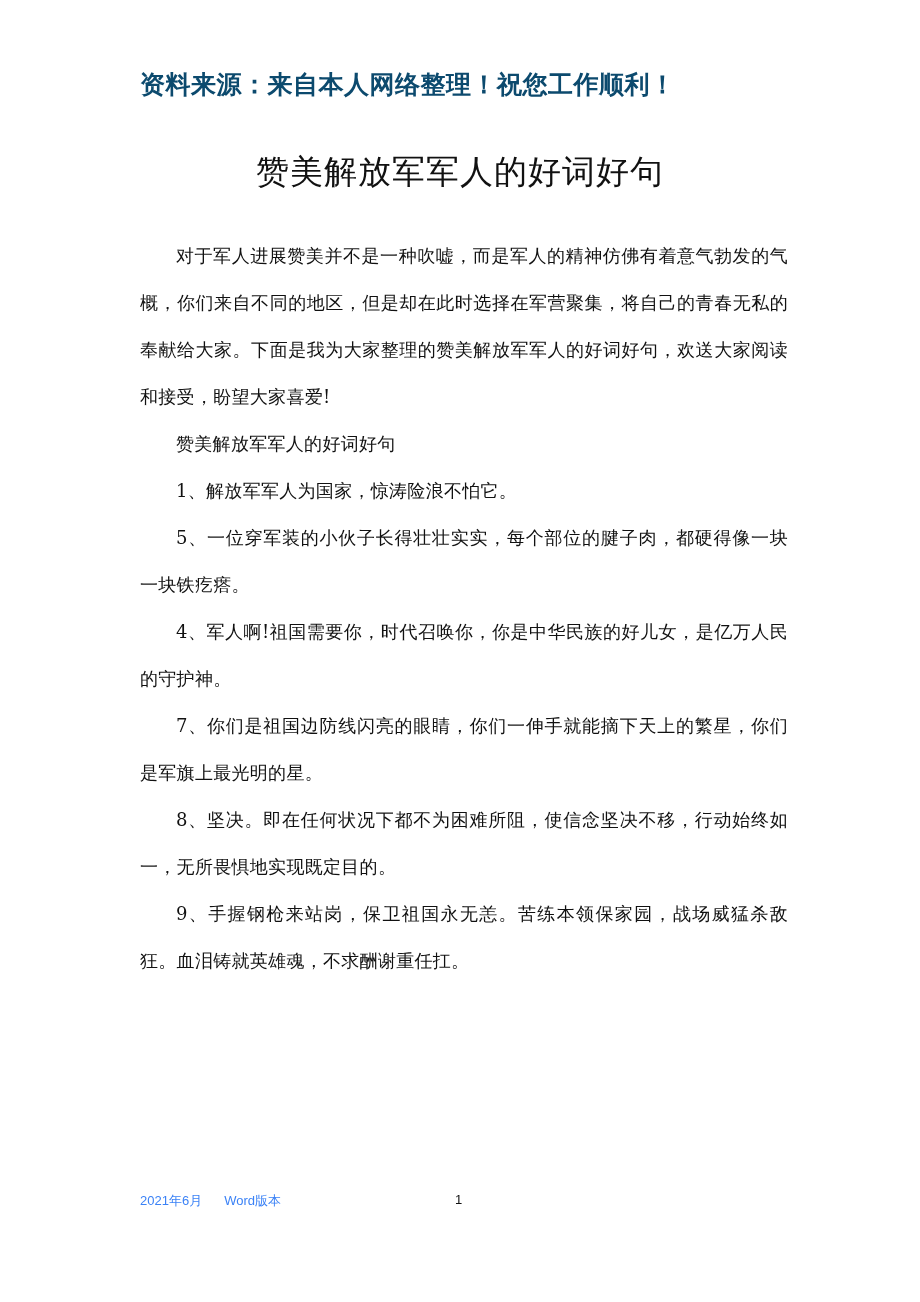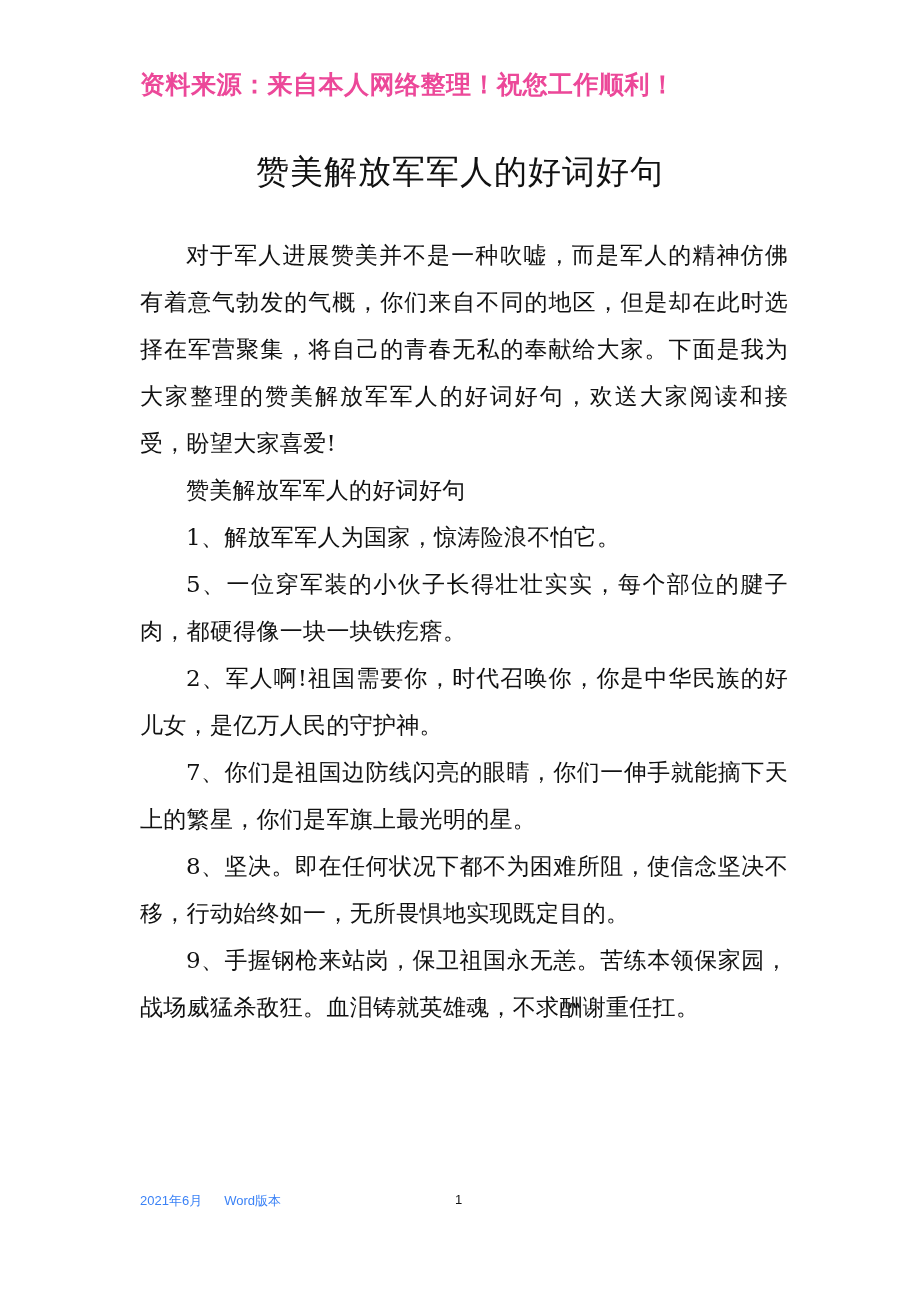--- a/index.html
+++ b/index.html
@@ -15,41 +15,41 @@
       font-family: "DejaVu Serif", "Liberation Serif", serif;
       color: #111111;
     }
     .header-note {
       position: absolute;
       left: 140px;
       top: 68px;
       font-family: "DejaVu Sans", "Liberation Sans", sans-serif;
       font-size: 25px;
       font-weight: bold;
-      color: #ec4899;
+      color: #0c4a6e;
       letter-spacing: 0.5px;
       white-space: nowrap;
     }
     .title {
       position: absolute;
       left: 0;
       width: 920px;
       top: 150px;
       text-align: center;
       font-family: "DejaVu Sans", "Liberation Sans", sans-serif;
       font-size: 33px;
       color: #111111;
       letter-spacing: 1px;
     }
     .body-text {
       position: absolute;
       left: 140px;
       top: 232px;
       width: 648px;
-      font-size: 23px;
+      font-size: 18px;
       line-height: 47px;
     }
     .para {
       margin: 0;
       text-indent: 2em;
       text-align: justify;
       text-align-last: left;
       letter-spacing: 0.3px;
     }
     .footer {
@@ -76,21 +76,21 @@
 
 <div class="header-note">资料来源：来自本人网络整理！祝您工作顺利！</div>
 
 <div class="title">赞美解放军军人的好词好句</div>
 
 <div class="body-text">
   <p class="para">对于军人进展赞美并不是一种吹嘘，而是军人的精神仿佛有着意气勃发的气概，你们来自不同的地区，但是却在此时选择在军营聚集，将自己的青春无私的奉献给大家。下面是我为大家整理的赞美解放军军人的好词好句，欢送大家阅读和接受，盼望大家喜爱!</p>
   <p class="para">赞美解放军军人的好词好句</p>
   <p class="para">1、解放军军人为国家，惊涛险浪不怕它。</p>
   <p class="para">5、一位穿军装的小伙子长得壮壮实实，每个部位的腱子肉，都硬得像一块一块铁疙瘩。</p>
-  <p class="para">2、军人啊!祖国需要你，时代召唤你，你是中华民族的好儿女，是亿万人民的守护神。</p>
+  <p class="para">4、军人啊!祖国需要你，时代召唤你，你是中华民族的好儿女，是亿万人民的守护神。</p>
   <p class="para">7、你们是祖国边防线闪亮的眼睛，你们一伸手就能摘下天上的繁星，你们是军旗上最光明的星。</p>
   <p class="para">8、坚决。即在任何状况下都不为困难所阻，使信念坚决不移，行动始终如一，无所畏惧地实现既定目的。</p>
   <p class="para">9、手握钢枪来站岗，保卫祖国永无恙。苦练本领保家园，战场威猛杀敌狂。血泪铸就英雄魂，不求酬谢重任扛。</p>
 </div>
 
 <div class="footer">
   <span>2021年6月</span><span class="word">Word版本</span>
 </div>
 <div class="page-number">1</div>
 

